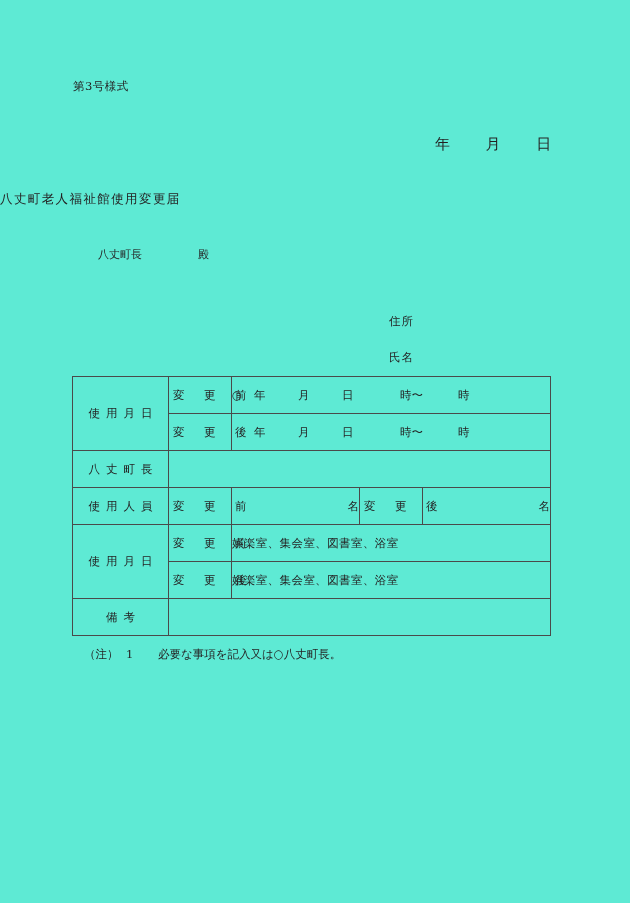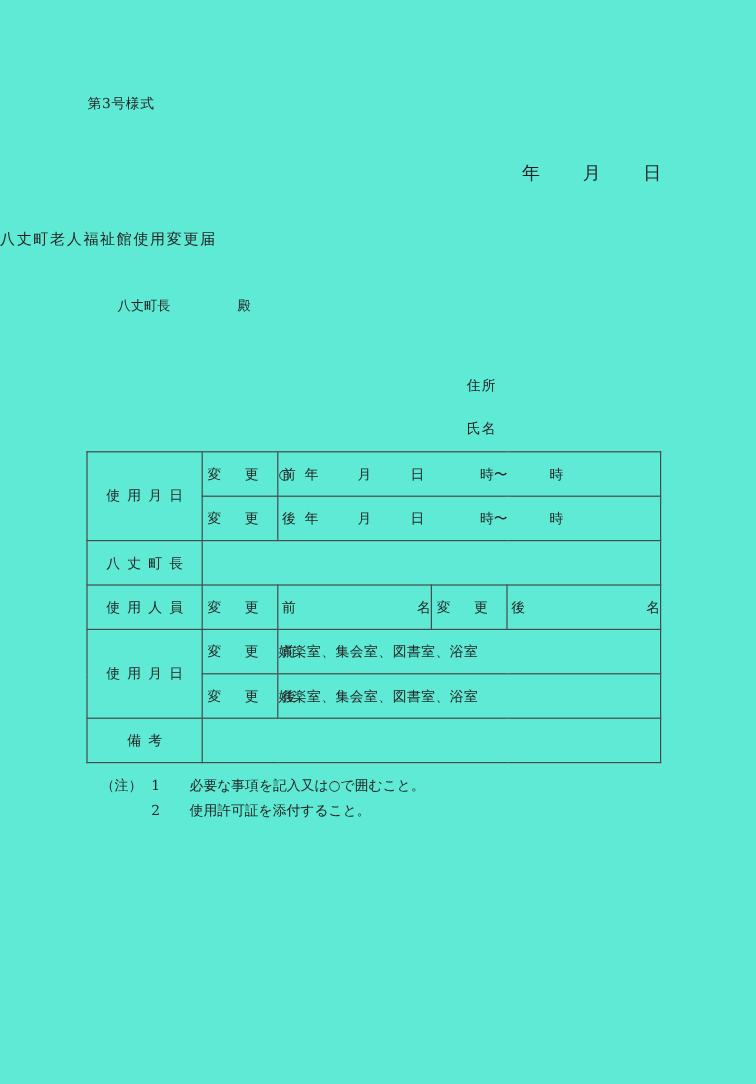--- a/index.html
+++ b/index.html
@@ -207,20 +207,17 @@
 
       <tr>
         <td class="lbl tall">備考</td>
         <td class="cell-pad tall" colspan="4"></td>
       </tr>
     </tbody>
   </table>
 
   <div class="notes">
     <div class="row">
-      <span class="marker">（注）</span><span class="num">1</span><span>必要な事項を記入又は○で囲むこと。</span>
+      <span class="marker">（注）</span><span class="num">1</span><span>必要な事項を記入又は○八丈町長。</span>
     </div>
-    <div class="row">
-      <span class="marker"></span><span class="num">2</span><span>使用許可証を添付すること。</span>
-    </div>
   </div>
 
 </div>
 
 </body></html>

